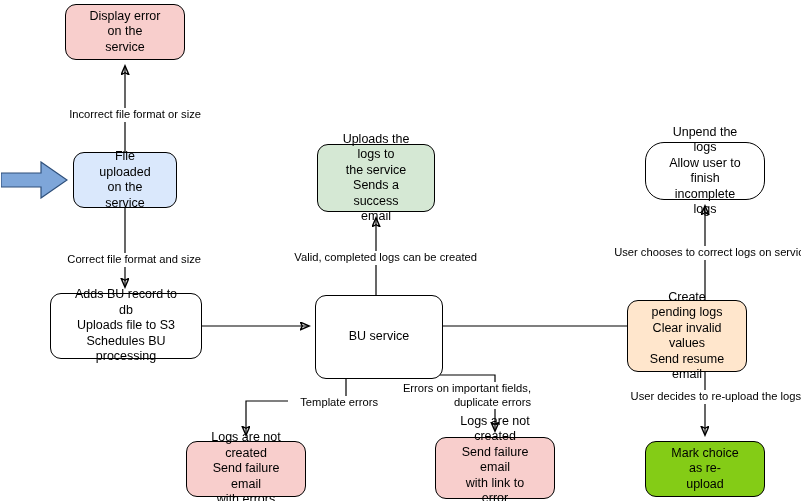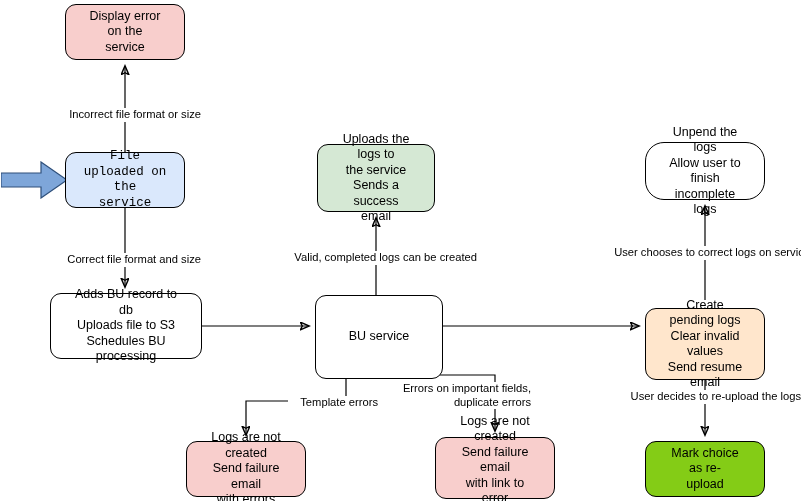--- a/index.html
+++ b/index.html
@@ -90,39 +90,39 @@
     <path d="M 412 359 L 412 375 L 495 375 L 495 431" marker-end="url(#arrowhead)"></path>
   </svg>
 
   <svg class="blockarrow" style="left:1px; top:161px; width:67px; height:38px;" viewBox="0 0 67 38" xmlns="http://www.w3.org/2000/svg">
     <path d="M0,12 L40,12 L40,1 L66,19 L40,37 L40,26 L0,26 Z" fill="#7ea6d9" stroke="#2e4f7a" stroke-width="1.2"></path>
   </svg>
 
   <div class="node" style="left:65px; top:4px; width:120px; height:56px; background:#f8cecc;">Display error on the
 service</div>
 
-  <div class="node" style="left:65px; top:152px; width:120px; height:56px; background:#dae8fc;font-family:Liberation Mono, monospace;">File uploaded on the
+  <div class="node" style="left:73px; top:152px; width:104px; height:56px; background:#dae8fc;">File uploaded on the
 service</div>
 
   <div class="node" style="left:50px; top:293px; width:152px; height:66px; background:#ffffff;">Adds BU record to db
 Uploads file to S3
 Schedules BU processing</div>
 
   <div class="node" style="left:317px; top:144px; width:118px; height:68px; background:#d5e8d4;">Uploads the logs to
 the service
 Sends a success
 email</div>
 
   <div class="node" style="left:315px; top:295px; width:128px; height:84px; background:#ffffff;">BU service</div>
 
   <div class="node" style="left:645px; top:142px; width:120px; height:58px; background:#ffffff;border-radius:19px;">Unpend the logs
 Allow user to finish
 incomplete logs</div>
 
-  <div class="node" style="left:645px; top:300px; width:120px; height:72px; background:#ffe6cc;margin-top:8px;">Create pending logs
+  <div class="node" style="left:627px; top:300px; width:120px; height:72px; background:#ffe6cc;">Create pending logs
 Clear invalid values
 Send resume email</div>
 
   <div class="node" style="left:186px; top:441px; width:120px; height:56px; background:#f8cecc;">Logs are not created
 Send failure email
 with errors</div>
 
   <div class="node" style="left:435px; top:437px; width:120px; height:62px; background:#f8cecc;">Logs are not created
 Send failure email
 with link to error

